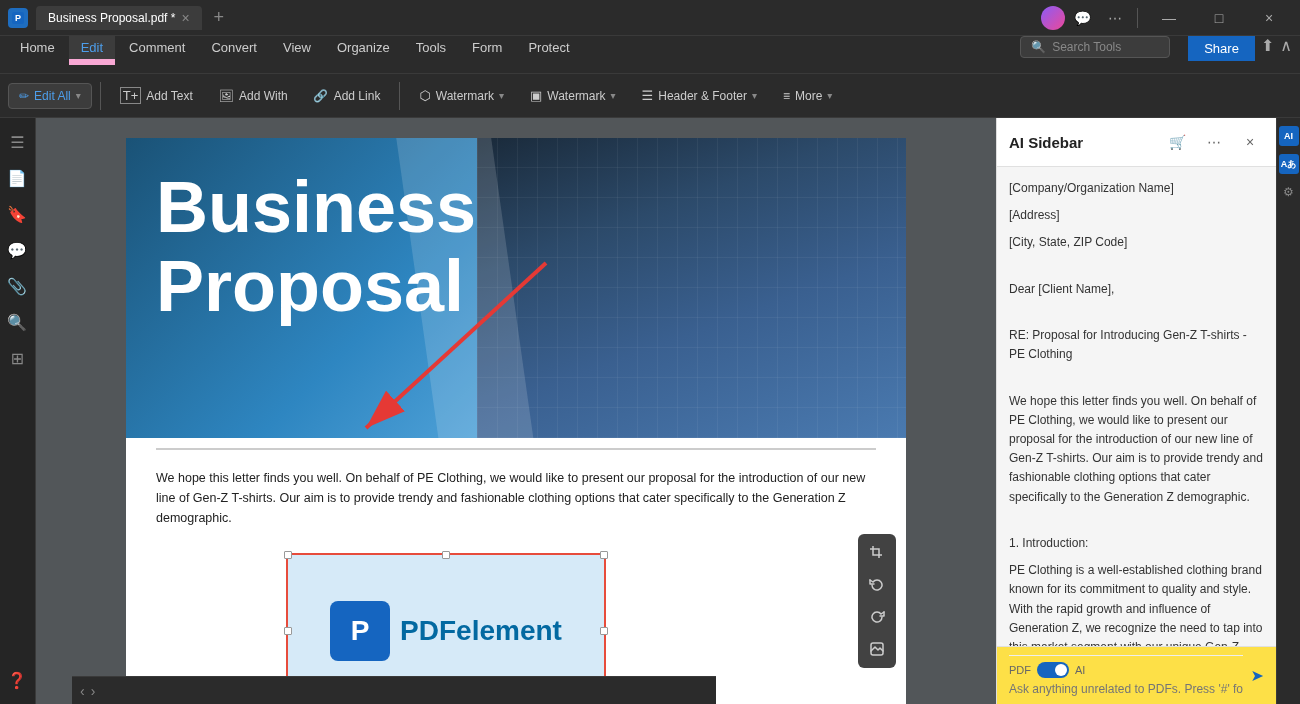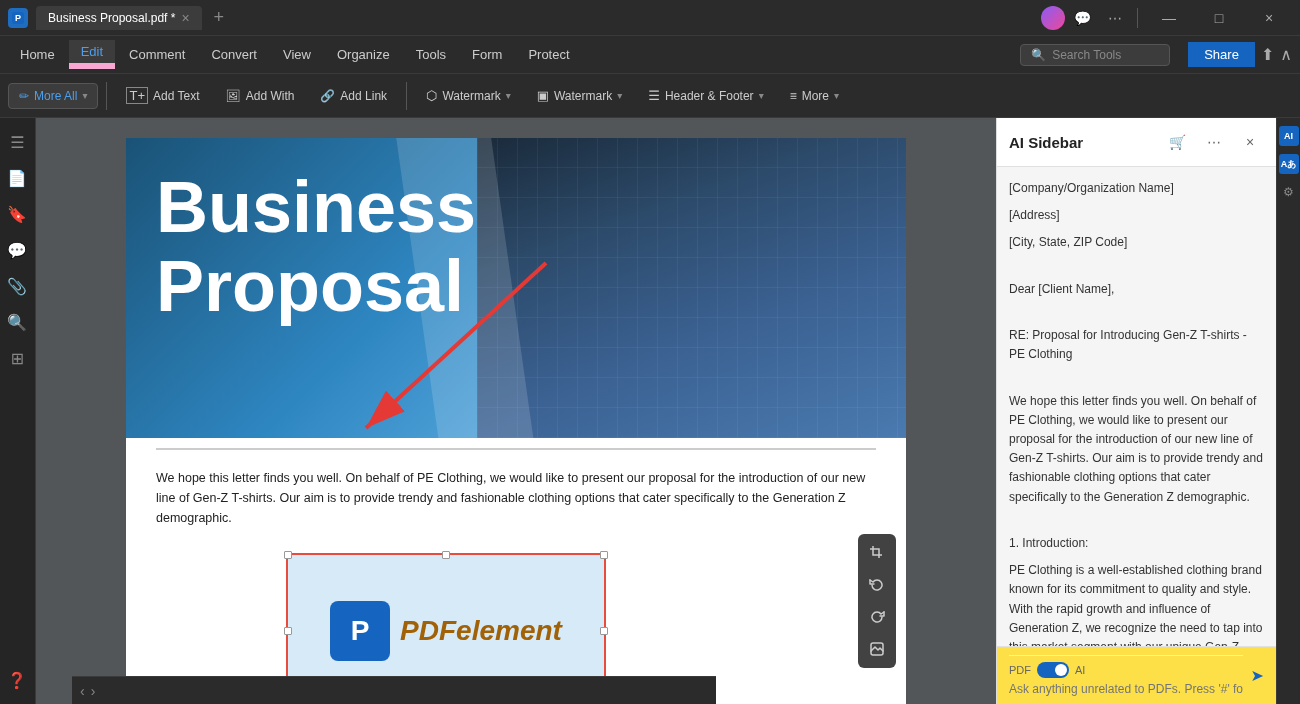--- a/index.html
+++ b/index.html
@@ -12,21 +12,21 @@
     .titlebar-tab { background: #3c3c3c; padding: 4px 12px; border-radius: 4px 4px 0 0; font-size: 12px; color: #fff; display: flex; align-items: center; gap: 6px; }
     .titlebar-tab-close { color: #888; font-size: 14px; cursor: pointer; }
     .titlebar-new-tab { color: #888; font-size: 18px; cursor: pointer; margin-left: 4px; }
     .titlebar-controls { display: flex; align-items: center; gap: 4px; margin-left: auto; }
     .titlebar-avatar { width: 24px; height: 24px; border-radius: 50%; background: linear-gradient(135deg, #8b5cf6, #ec4899); }
     .titlebar-icon-btn { width: 28px; height: 28px; display: flex; align-items: center; justify-content: center; color: #aaa; font-size: 14px; cursor: pointer; border-radius: 4px; }
     .titlebar-win-btn { width: 46px; height: 36px; display: flex; align-items: center; justify-content: center; color: #aaa; font-size: 14px; cursor: pointer; }
     .separator-v { width: 1px; height: 20px; background: #555; margin: 0 4px; }
 
     
-    .menubar { background: #2b2b2b; height: 38px; display: flex; align-items: center; padding: 0 8px; gap: 2px; border-bottom: 1px solid #3a3a3a; flex-shrink: 0; }
+    .menubar { background: #2b2b2b; height: 38px; display: flex; align-items: flex-start; padding: 0 8px; gap: 2px; border-bottom: 1px solid #3a3a3a; flex-shrink: 0; }
     .menu-item { padding: 4px 12px; font-size: 13px; color: #ccc; cursor: pointer; border-radius: 4px; }
     .menu-item:hover, .menu-item.active { background: #3c3c3c; color: #fff; }
     .menu-item.active { color: #4d9eeb; border-bottom: 6px solid #f9a8d4; border-radius: 0; }
     .menu-search { margin-left: auto; background: #3c3c3c; border: 1px solid #555; border-radius: 4px; padding: 3px 10px; color: #aaa; font-size: 12px; display: flex; align-items: center; gap: 6px; width: 150px; }
     .share-btn { background: #1565c0; color: #fff; border: none; border-radius: 0; padding: 5px 16px; font-size: 13px; cursor: pointer; margin-left: 16px; }
     .upload-icon { color: #aaa; font-size: 16px; margin-left: 4px; cursor: pointer; }
 
     
     .toolbar { background: #2b2b2b; height: 44px; display: flex; align-items: center; padding: 0 8px; gap: 4px; border-bottom: 1px solid #3a3a3a; flex-shrink: 0; }
     .toolbar-btn { display: flex; align-items: center; gap: 5px; padding: 5px 10px; font-size: 12px; color: #ccc; cursor: pointer; border-radius: 4px; border: 1px solid transparent; white-space: nowrap; }
@@ -49,21 +49,21 @@
     .pdf-header-bg { background: linear-gradient(135deg, #1a5276 0%, #2e86c1 40%, #5dade2 70%, #aed6f1 100%); width: 100%; height: 300px; position: relative; overflow: hidden; }
     .title-text { position: absolute; left: 30px; top: 30px; color: #fff; }
     .title-text h1 { font-size: 72px; font-weight: 800; line-height: 1.1; }
     .divider-line { position: absolute; top: 310px; left: 30px; right: 30px; height: 2px; background: #ccc; }
     .body-text { position: absolute; top: 330px; left: 30px; right: 30px; font-size: 12.5px; color: #222; line-height: 1.6; }
 
     
     .pdf-image-selected { position: absolute; bottom: 20px; left: 20px; width: 290px; height: 160px; border: 2px solid #e74c3c; background: #d6eaf8; display: flex; align-items: center; justify-content: center; }
     .pdf-image-inner { display: flex; align-items: center; gap: 10px; }
     .pdf-logo-box { width: 60px; height: 60px; background: #1565c0; border-radius: 8px; display: flex; align-items: center; justify-content: center; }
-    .pdf-brand-text { font-size: 28px; font-weight: 700; color: #a16207; font-style: italic; }
+    .pdf-brand-text { font-size: 28px; font-weight: 700; color: #0369a1; }
     .img-tool-btn { width: 30px; height: 30px; display: flex; align-items: center; justify-content: center; color: #ccc; font-size: 14px; cursor: pointer; border-radius: 4px; }
 
     
     .right-sidebar { width: 280px; background: #f5f5f5; color: #222; display: flex; flex-direction: column; border-left: 1px solid #ddd; flex-shrink: 0; }
     .ai-header { background: #fff; padding: 10px 12px; display: flex; align-items: center; border-bottom: 1px solid #e0e0e0; gap: 8px; }
     .ai-header-btn { width: 28px; height: 28px; display: flex; align-items: center; justify-content: center; color: #666; font-size: 14px; cursor: pointer; border-radius: 4px; }
     .ai-content { flex: 1; padding: 12px; overflow-y: auto; font-size: 12px; line-height: 1.6; color: #333; }
     .ai-content p { margin-bottom: 8px; }
     .ai-footer { background: #fde047; padding: 8px 12px; border-top: 1px solid #e0e0e0; display: flex; align-items: center; gap: 8px; }
     .ai-input { flex: 1; font-size: 12px; color: #666; border: none; outline: none; background: transparent; }
@@ -133,21 +133,21 @@
     <span style="font-size:12px;color:#888;">Search Tools</span>
   </div>
   <button class="share-btn">Share</button>
   <span class="upload-icon">⬆</span>
   <span class="upload-icon">∧</span>
 </div>
 
 <div class="toolbar">
   <div class="toolbar-btn primary">
     <span>✏</span>
-    <span>More All</span>
+    <span>Edit All</span>
     <span class="caret">▾</span>
   </div>
   <div class="toolbar-separator"></div>
   <div class="toolbar-btn">
     <span style="font-size:13px;border:1px solid #888;padding:0 2px;color:#ccc;">T+</span>
     <span>Add Text</span>
   </div>
   <div class="toolbar-btn">
     <span>🖼</span>
     <span>Add With</span>

